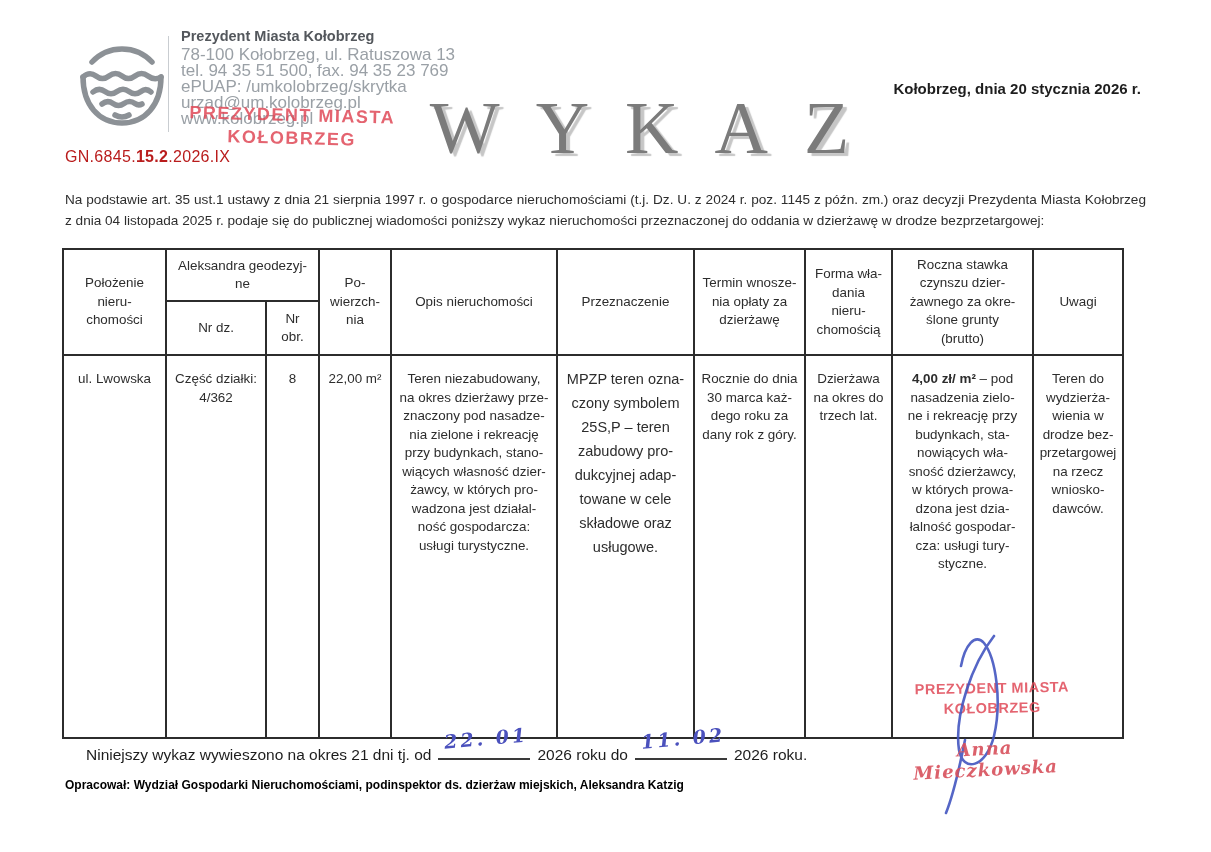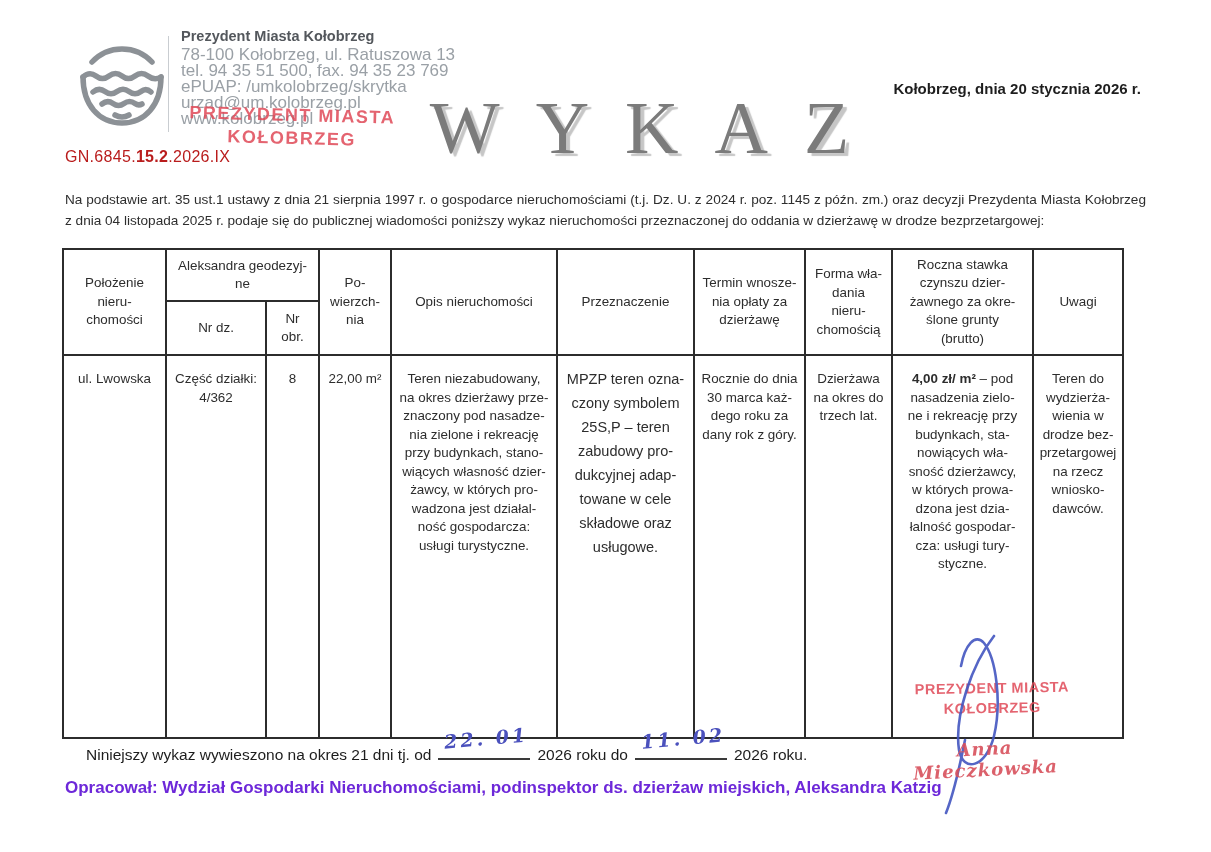--- a/index.html
+++ b/index.html
@@ -67,21 +67,21 @@
   .posting{position:absolute;left:67px;top:742px;font-size:15.5px;color:#1d1d1d;white-space:nowrap;margin-left:19px;}
   .blank{
     position:relative;display:inline-block;width:92px;height:16px;
     border-bottom:2px solid #3a3a3a;margin:0 7px;vertical-align:baseline;
   }
   .hand{
     position:absolute;left:6px;top:-15px;white-space:nowrap;
     font-family:"DejaVu Serif",serif;font-style:italic;font-weight:700;
     font-size:19px;letter-spacing:3px;transform:rotate(-5deg);
   }
-  .prepared{position:absolute;left:65px;top:778px;font-size:17px;font-weight:700;color:#6d28d9;}
+  .prepared{position:absolute;left:65px;top:778px;font-size:12px;font-weight:700;color:#000000;}
 </style>
 </head>
 <body>
 
 <div class="page">
 
   <svg class="logo" viewBox="0 0 100 100" fill="none" stroke="#8c9196" stroke-width="5.5" stroke-linecap="round">
     <path d="M 20 30 A 41 41 0 0 1 80 30"></path>
     <path d="M 11 45 C 11 73 27 91 50 91 C 73 91 89 73 89 45"></path>
     <path d="M 11 45 Q 17.5 39 24 44 Q 30.5 49 37 44 Q 43.5 39 50 44 Q 56.5 49 63 44 Q 69.5 39 76 44 Q 82.5 49 89 45"></path>

